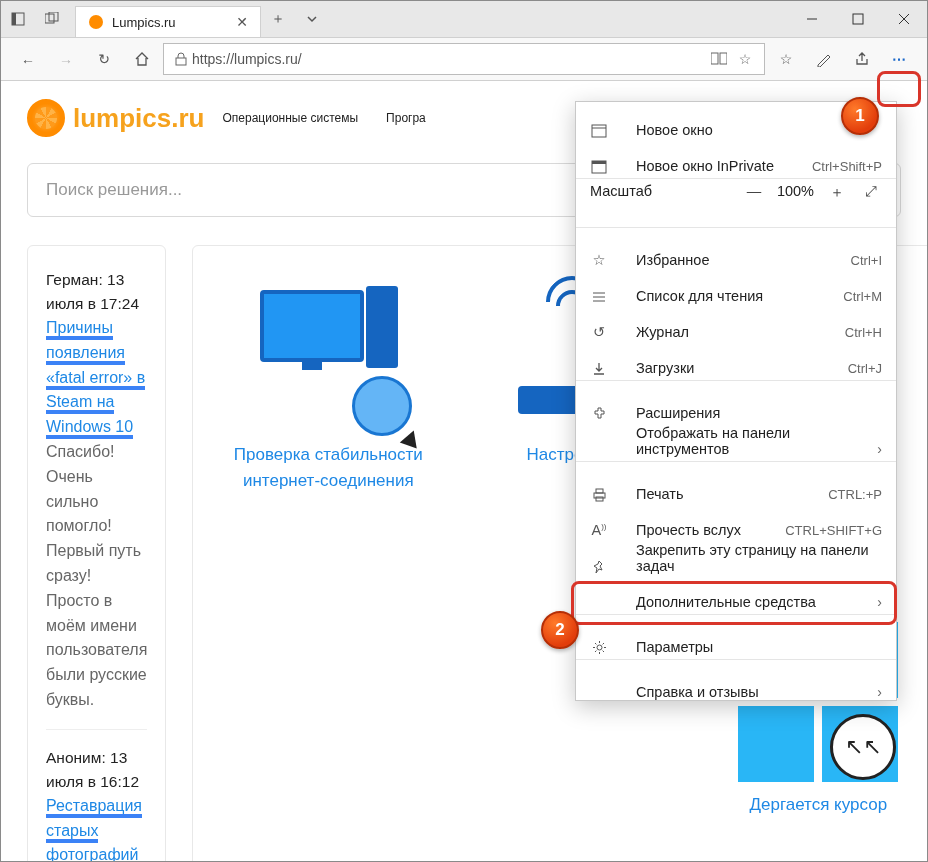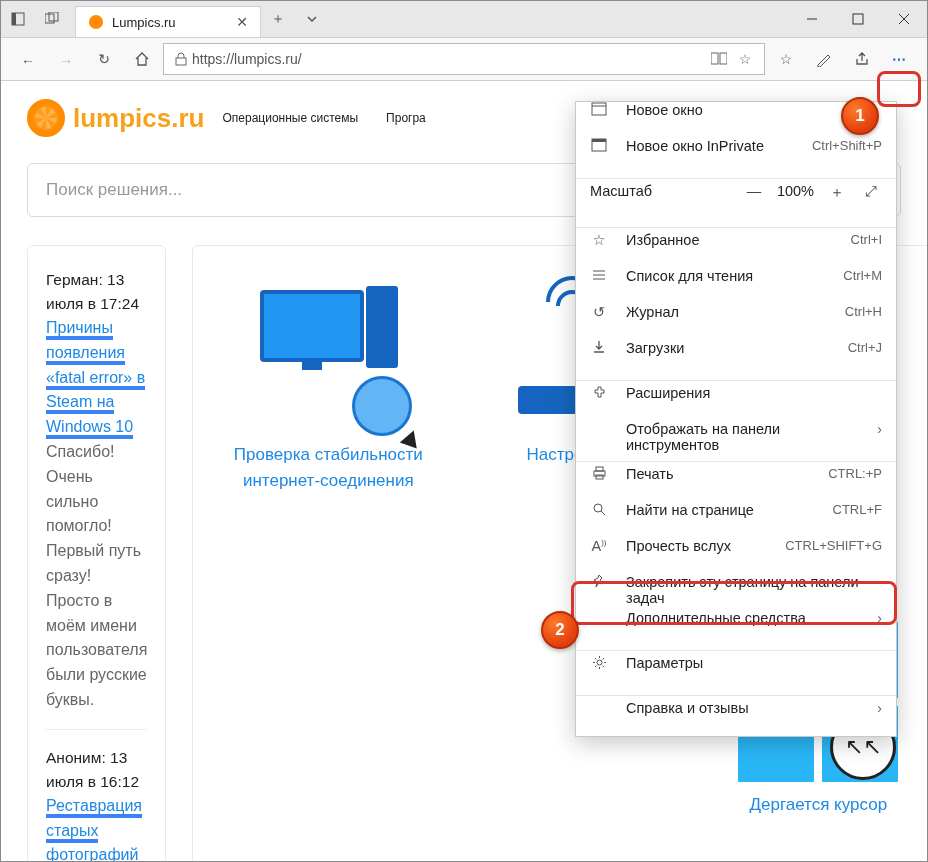--- a/index.html
+++ b/index.html
@@ -35,21 +35,21 @@
 .link{color:#1e88e5;border-bottom:4px solid #3b82f6;display:inline}
 .excerpt{color:#666;font-size:16px;margin-top:0}
 .sep{height:1px;background:#eee;margin:16px 0}
 .main-grid{flex:1;border:1px solid #e8e8e8;border-radius:6px;display:flex;gap:40px;padding:16px 30px;align-items:flex-start}
 .card{width:210px;display:flex;flex-direction:column;align-items:center;text-align:center}
 .card-img{width:160px;height:160px;position:relative;margin-bottom:10px;margin-top:10px}
 .card-title{color:#1e88e5;font-size:17px;line-height:1.5}
 .card2-wrap{width:210px;display:flex;flex-direction:column;gap:26px;margin-top:0}
 
 .ctx{position:absolute;top:100px;right:30px;width:320px;background:#fff;border:1px solid #c8c8c8;box-shadow:0 6px 22px rgba(0,0,0,.22);font-size:14.5px;z-index:10}
-.mi{display:flex;align-items:flex-start;height:36px;padding:0 14px;gap:18px;color:#222}
+.mi{display:flex;align-items:flex-end;height:36px;padding:0 14px;gap:28px;color:#222}
 .mi .mic{width:18px;display:flex;justify-content:center;color:#555;flex-shrink:0}
 .mi .mlabel{flex:1}
 .mi .mk{color:#666;font-size:13px}
 .mi .arr{color:#666;font-size:14px}
 .msep{height:1px;background:#e5e5e5;margin:4px 0}
 .zoom-row{display:flex;height:40px;padding:0 14px;gap:12px}
 .zoom-row .zlbl{flex:1}
 .zoom-btn{width:22px;text-align:center;color:#444}
 
 .marker{position:absolute;width:34px;height:34px;border-radius:50%;background:radial-gradient(circle at 35% 30%,#ff7a2a,#e23d0b 70%);border:2px solid #b52f07;display:flex;align-items:center;justify-content:center;color:#fff;font-weight:700;font-size:17px;box-shadow:0 2px 4px rgba(0,0,0,.3);z-index:20}
@@ -308,30 +308,20 @@
           <svg width="15" height="14" viewBox="0 0 15 14">
             <rect x="2" y="5" width="11" height="5" fill="none" stroke="#555"></rect>
             <rect x="4" y="1" width="7" height="4" fill="none" stroke="#555"></rect>
             <rect x="4" y="9" width="7" height="4" fill="none" stroke="#555"></rect>
           </svg>
         </span>
         <span class="mlabel">Печать</span>
         <span class="mk">CTRL:+P</span>
       </div>
     <div class="mi">
-        <span class="mic">
-          <svg width="14" height="14" viewBox="0 0 14 14">
-            <circle cx="6" cy="6" r="4" fill="none" stroke="#555"></circle>
-            <line x1="9" y1="9" x2="13" y2="13" stroke="#555"></line>
-          </svg>
-        </span>
-        <span class="mlabel">Найти на странице</span>
-        <span class="mk">CTRL+F</span>
-      </div>
-    <div class="mi">
         <span class="mic">A<sup style="font-size:8px">))</sup></span>
         <span class="mlabel">Прочесть вслух</span>
         <span class="mk">CTRL+SHIFT+G</span>
       </div>
     <div class="mi">
         <span class="mic">
           <svg width="14" height="14" viewBox="0 0 14 14">
             <path d="M7 1l3 3-2 2 2 4-3-1-3 4 1-5-3-2 4-2z" fill="none" stroke="#555"></path>
           </svg>
         </span>

